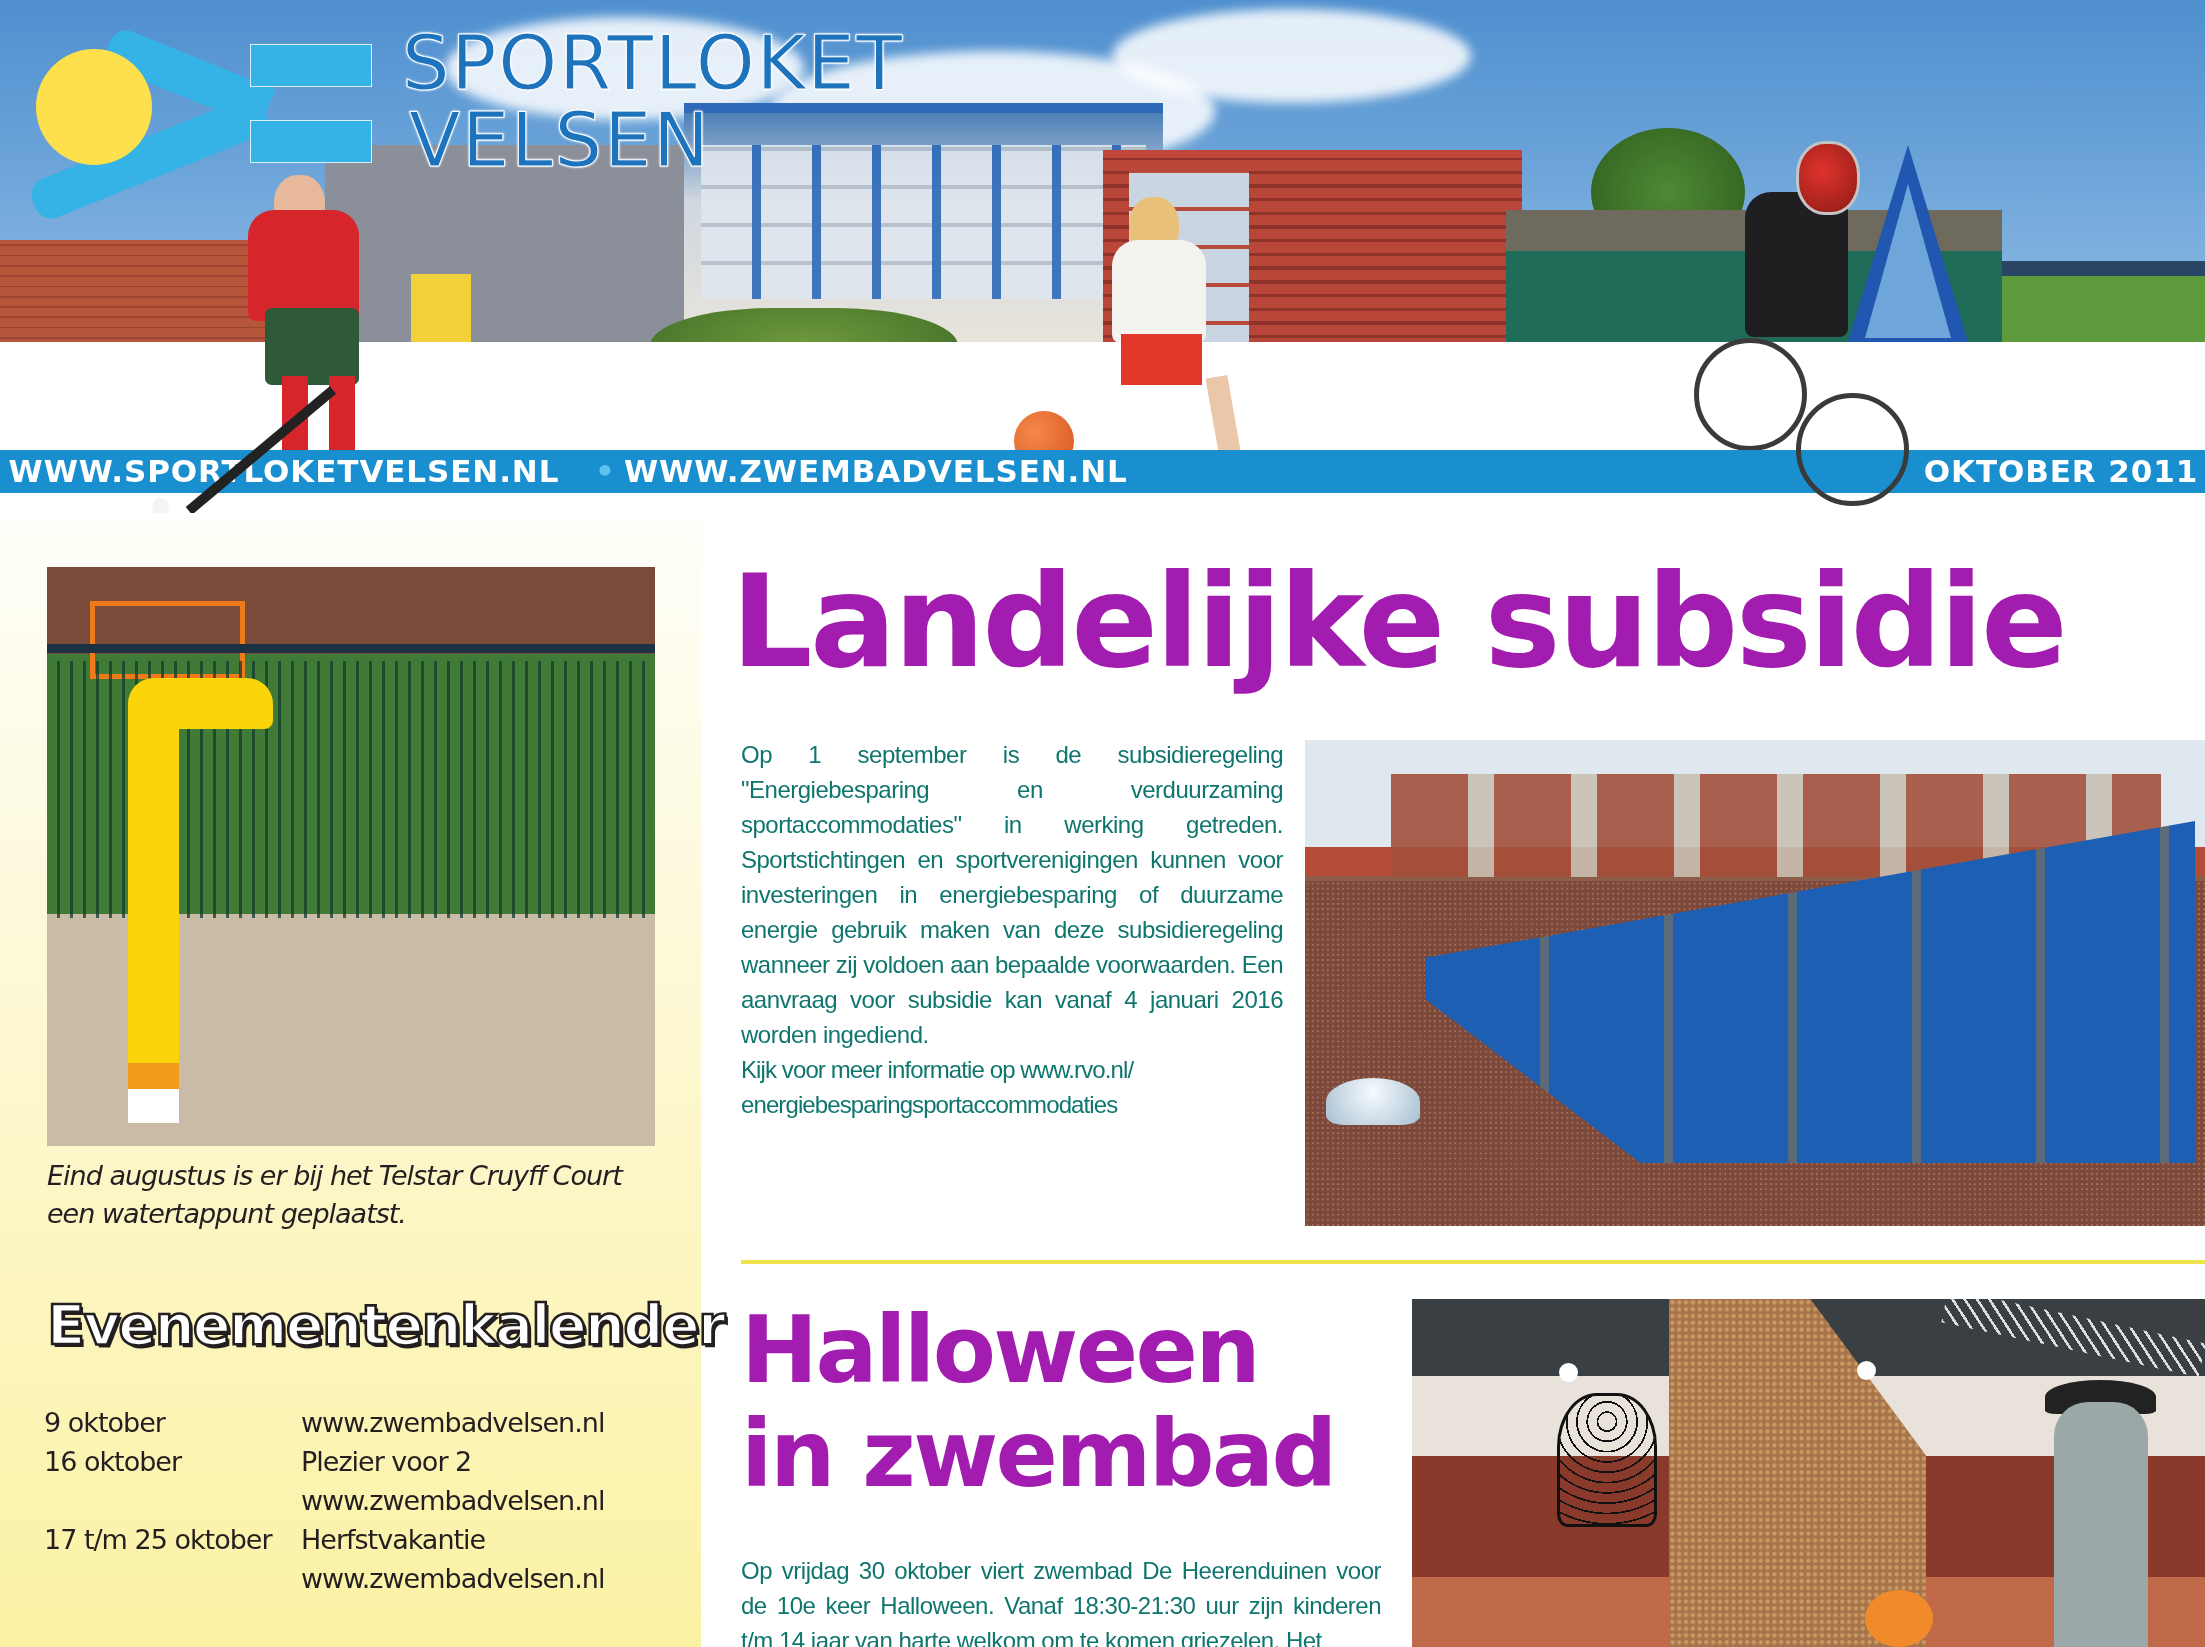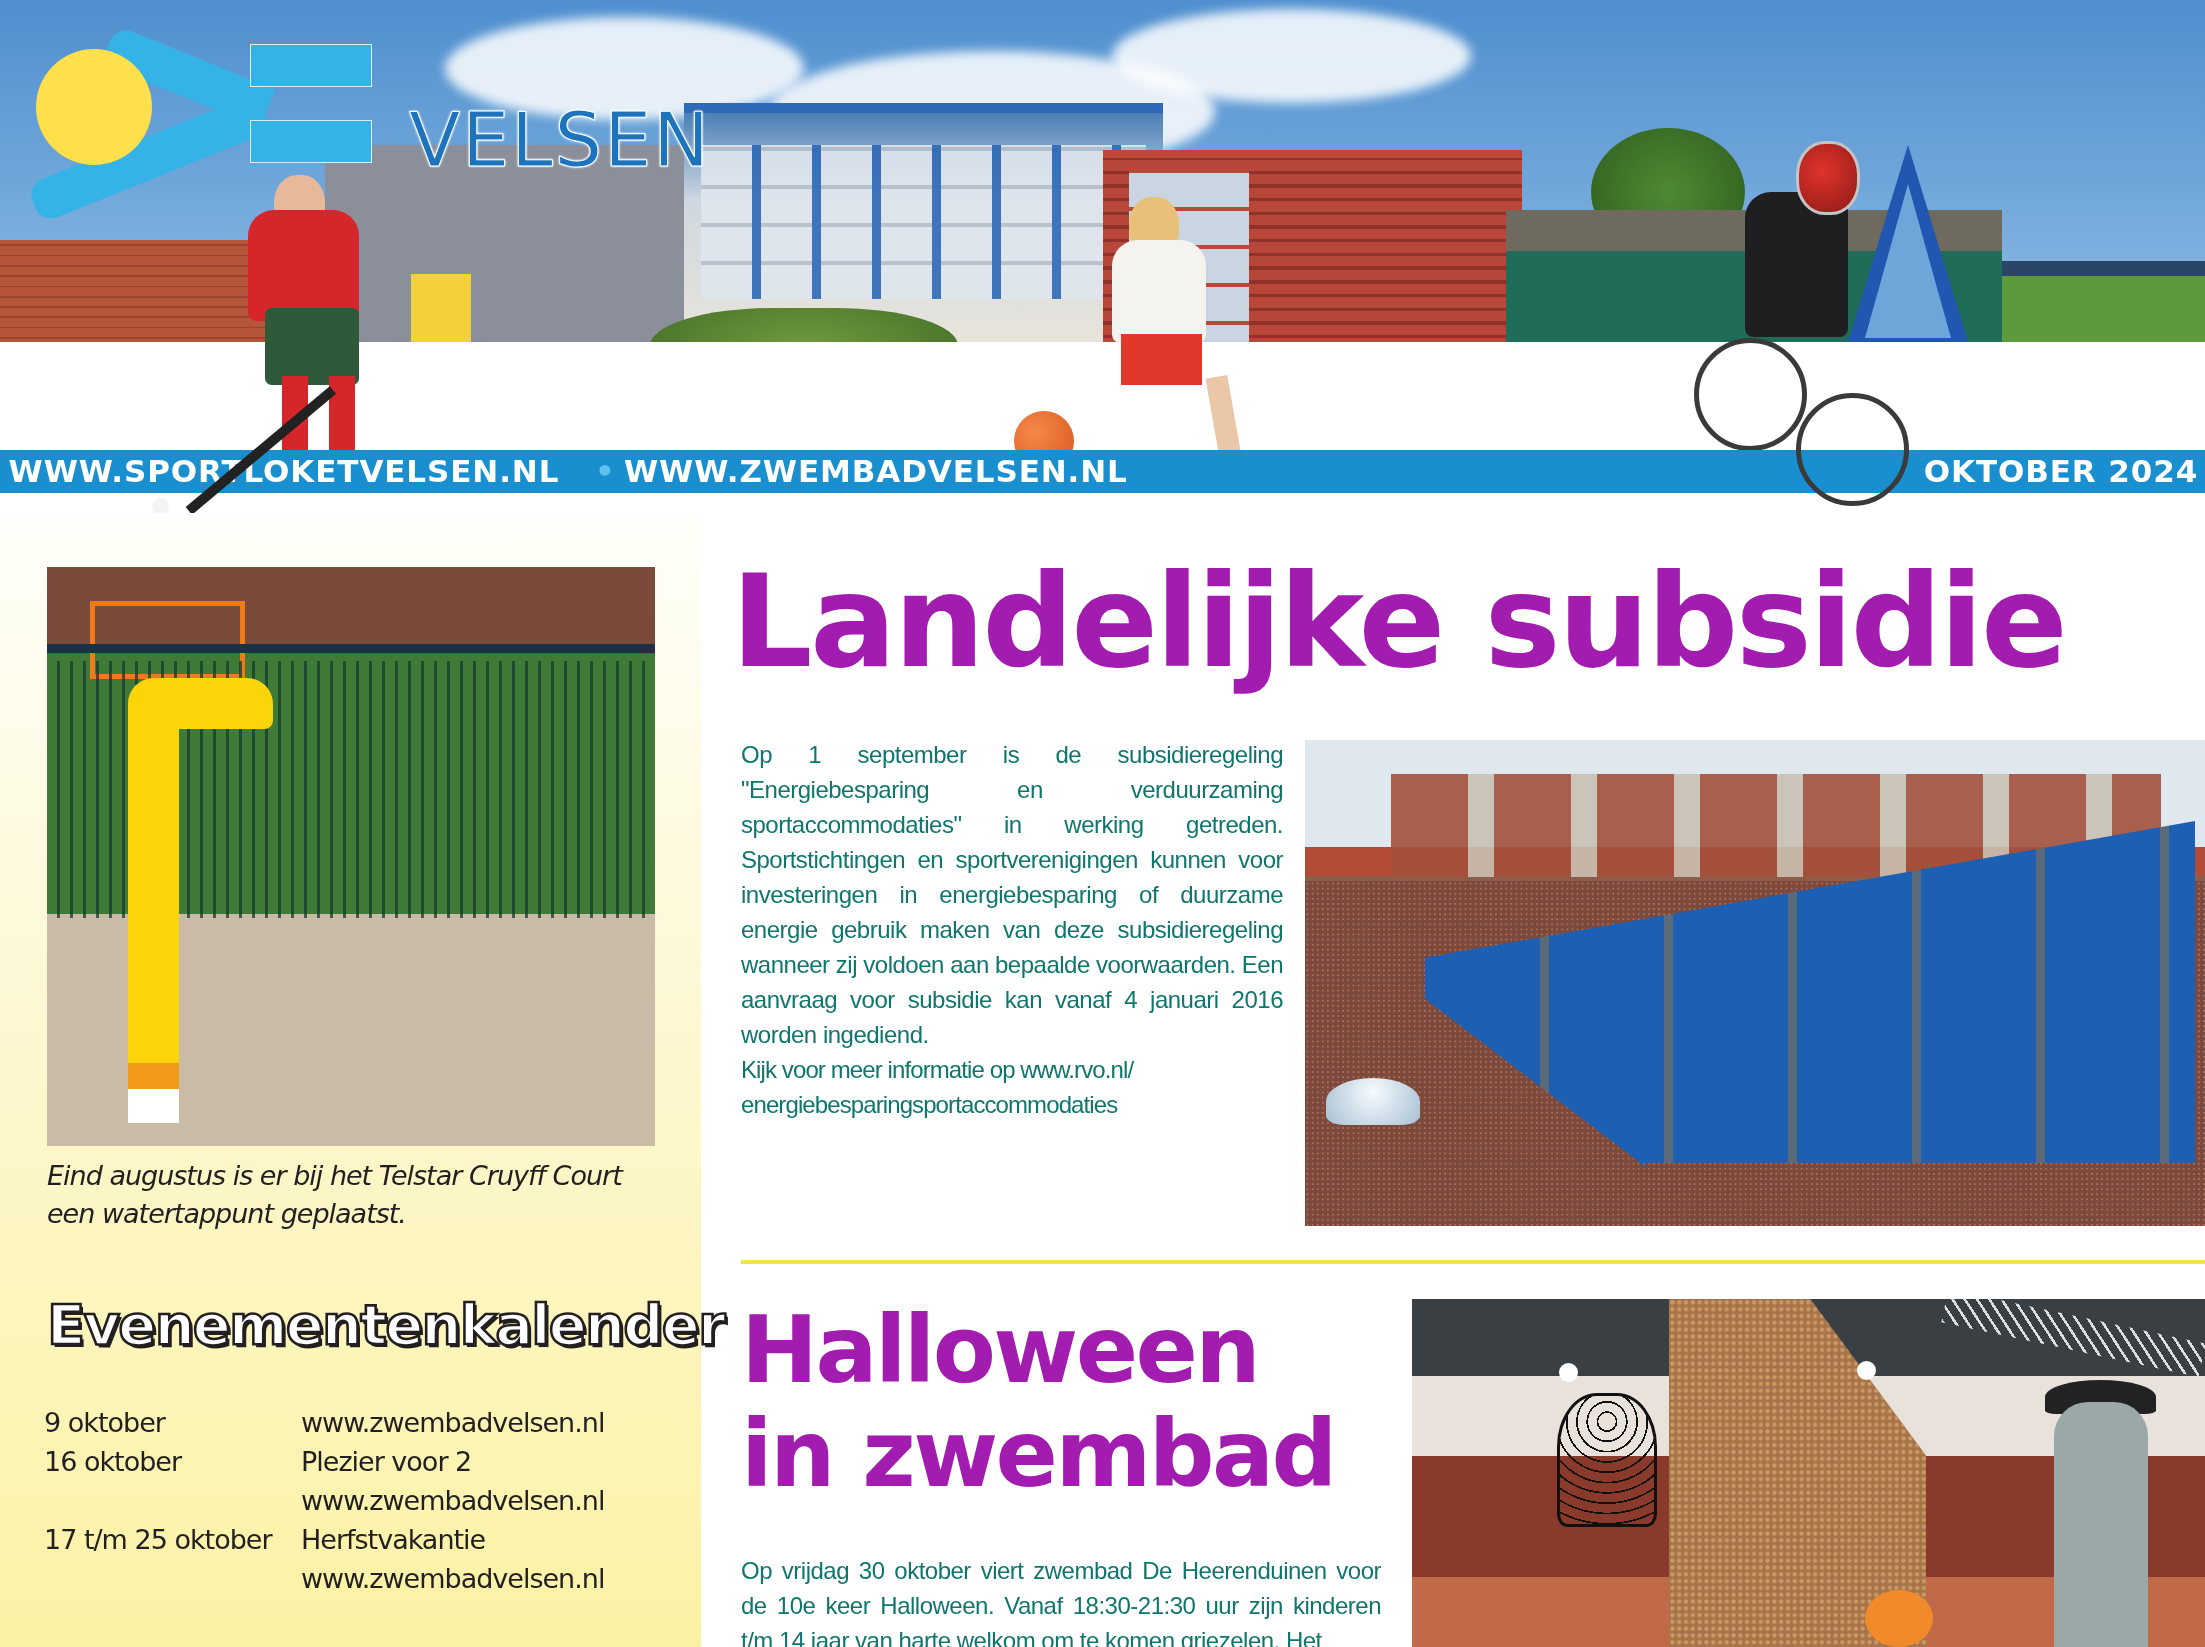--- a/index.html
+++ b/index.html
@@ -198,37 +198,38 @@
   <div class="abs player1-shorts"></div>
   <div class="abs player1-leg"></div>
   <div class="abs player1-leg2"></div>
 
   <div class="abs logo-arm1"></div>
   <div class="abs logo-arm2"></div>
   <div class="abs logo-bar logo-bar1"></div>
   <div class="abs logo-bar logo-bar2"></div>
   <div class="abs logo-sun"></div>
 
+  <div class="abs brand-line1">SPORTLOKET</div>
   <div class="abs brand-line2">VELSEN</div>
 
   <div class="abs player2-head"></div>
   <div class="abs player2-torso"></div>
   <div class="abs player2-shorts"></div>
   <div class="abs player2-leg"></div>
   <div class="abs ball-basket"></div>
 
   <div class="abs rider-body"></div>
   <div class="abs rider-helmet"></div>
   <div class="abs wheel wheel1"></div>
 
   <div class="abs url-bar"></div>
   <div class="abs url-text url-1">WWW.SPORTLOKETVELSEN.NL</div>
   <div class="abs url-text url-dot">•</div>
   <div class="abs url-text url-2">WWW.ZWEMBADVELSEN.NL</div>
-  <div class="abs url-text issue-date">OKTOBER 2024</div>
+  <div class="abs url-text issue-date">OKTOBER 2011</div>
 
   <div class="abs stick"></div>
   <div class="abs ball-hockey"></div>
   <div class="abs wheel wheel2"></div>
 </div>
 
 <div class="abs sidebar"></div>
 
 <div class="abs sidebar-photo">
   <div class="abs sp-goal"></div>

